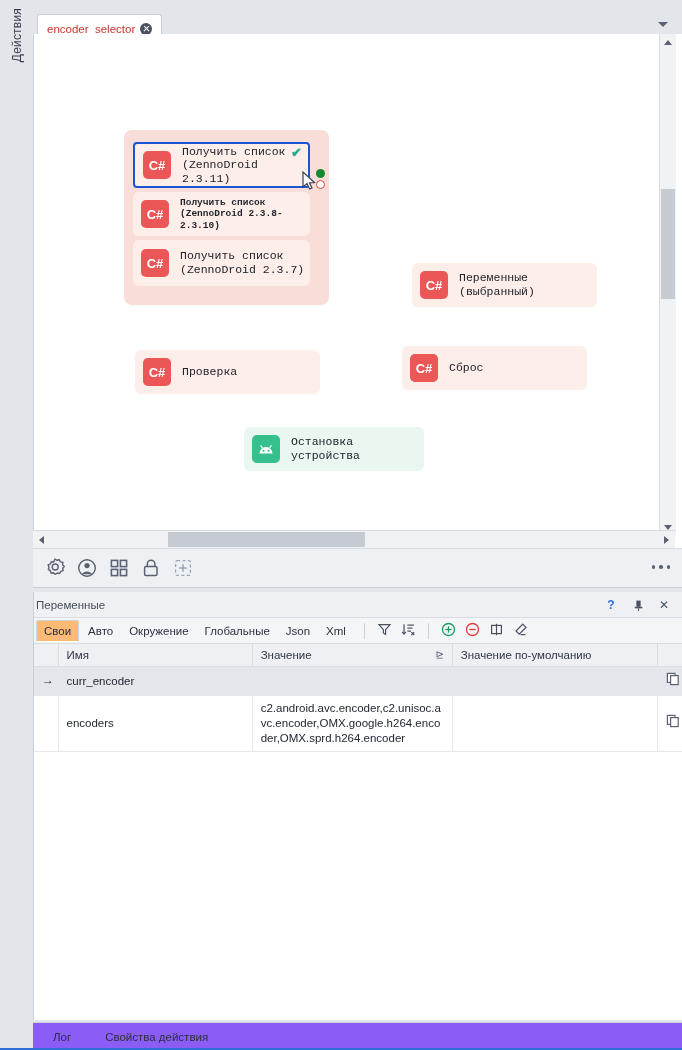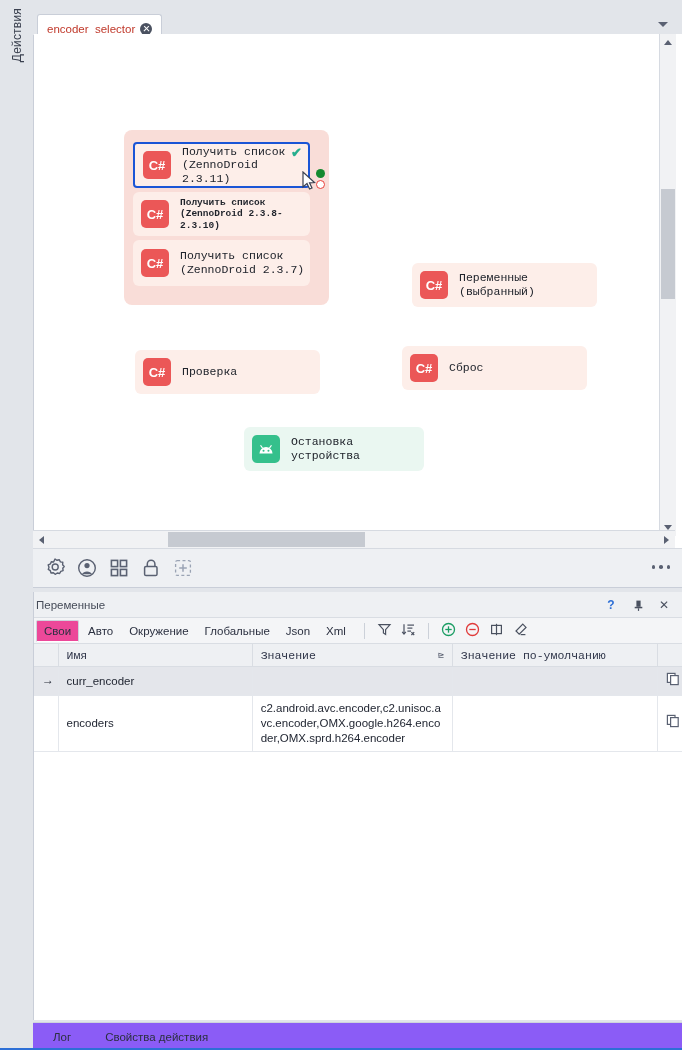--- a/index.html
+++ b/index.html
@@ -150,32 +150,31 @@
   .var-header .title{margin-left:2px;font-size:11.5px;color:#454b58;}
   .var-header .hbtn{position:absolute;top:4px;width:18px;height:18px;
     display:flex;align-items:center;justify-content:center;font-size:12px;color:#4a5160;}
   .var-tabs{
     position:relative;height:25px;background:#f4f5f7;border-bottom:1px solid #d9dde3;
     display:flex;align-items:center;
   }
   .var-tab{
     font-size:11.5px;color:#2b3040;padding:4px 7px 4px 7px;margin-left:2px;cursor:pointer;
   }
-  .var-tab.active{background:#ec4899;border:1px solid #cfd4dc;border-bottom:1px solid #fff;border-radius:2px 2px 0 0;}
+  .var-tab.active{background:#fdba74;border:1px solid #cfd4dc;border-bottom:1px solid #fff;border-radius:2px 2px 0 0;}
   .var-tools{display:flex;align-items:center;margin-left:8px;gap:9px;}
   .sep{width:1px;height:16px;background:#ccd1d9;margin:0 3px;}
 
   table.vartable{
     width:100%;border-collapse:collapse;table-layout:fixed;font-size:11.5px;
   }
   table.vartable th{
     background:#eef0f3;color:#30364a;font-weight:normal;text-align:left;
     height:22px;padding:0 8px;border-right:1px solid #d9dde3;border-bottom:1px solid #d9dde3;
     position:relative;
-    font-family:Liberation Mono, monospace;
   }
   table.vartable td{
     padding:5px 8px;border-right:1px solid #e4e7ec;border-bottom:1px solid #e4e7ec;
     vertical-align:middle;color:#222733;word-break:break-all;line-height:1.3;
   }
   tr.selected td{background:#e4e6eb;}
   .col-marker{width:24px;}
   .col-copy{width:24px;}
   .rowarrow{color:#7b8294;font-size:12px;text-align:center;}
   .sorticon{position:absolute;right:8px;top:5px;color:#5a6172;font-size:10px;}

